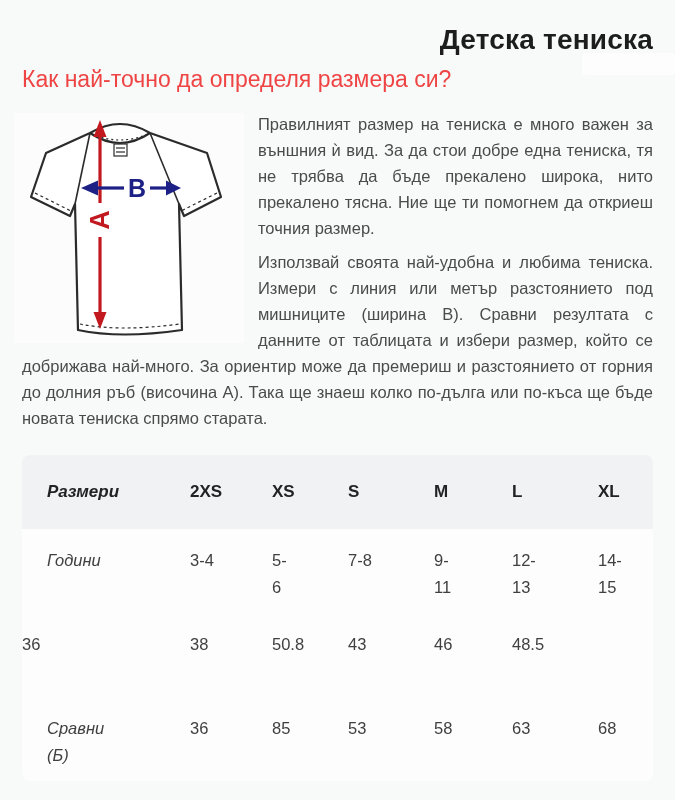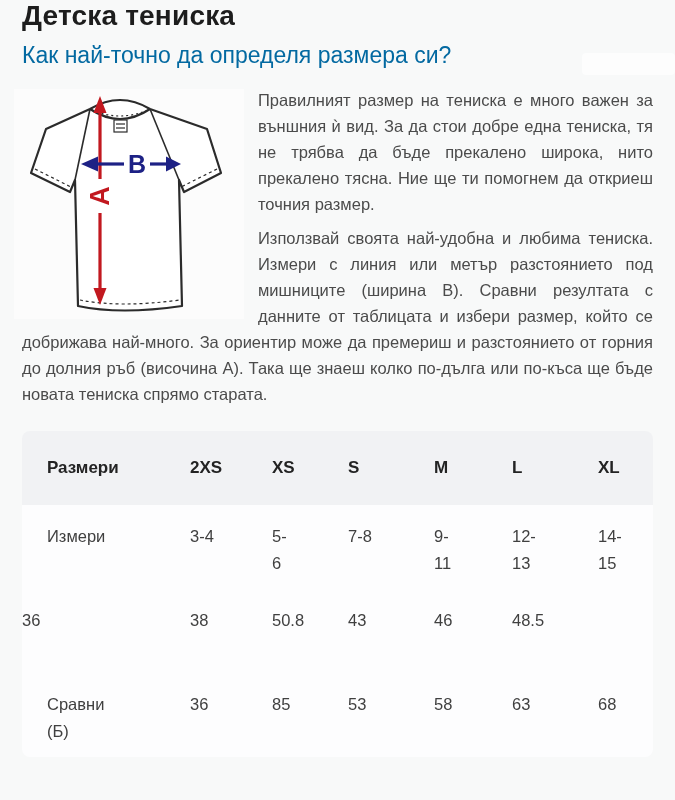--- a/index.html
+++ b/index.html
@@ -11,25 +11,25 @@
     overflow:hidden;
   }
   .page { position:relative; width:675px; height:800px; padding:0 22px; }
 
   .ghost {
     position:absolute; top:53px; right:0; width:93px; height:22px;
     background:rgba(255,255,255,.65); border-radius:4px;
   }
 
   .title {
-    margin:0; 
-    font-size:28px; font-weight:700; color:#1d1d1d; letter-spacing:.2px;
+    margin:0; padding-top:24px;
+    font-size:28px; font-weight:700; color:#1d1d1d; letter-spacing:.2px;text-align:right;
   }
   .subtitle {
-    margin:10px 0 0; font-size:23px; font-weight:400; color:#0369a1;
+    margin:10px 0 0; font-size:23px; font-weight:400; color:#ef4444;
   }
 
   .content {
     margin-top:18px;
     font-size:16.5px; line-height:26px; color:#4b4b4b;
     text-align:justify;
   }
   .content::after { content:""; display:block; clear:both; }
 
   .diagram {
@@ -56,21 +56,21 @@
     border-radius:0 0 8px 8px;
   }
   .t-row {
     display:grid;
     grid-template-columns:168px 82px 76px 86px 78px 86px 1fr;
     padding:18px 0 12px;
     min-height:84px;
     font-size:16.5px; line-height:27px; color:#404040;
   }
   .cell { white-space:pre-line; }
-  .cell-label { padding-left:25px; white-space:pre-line; }
+  .cell-label { padding-left:25px; white-space:pre-line;font-style:italic; }
   .t-head .cell-label { padding-left:25px; }
 </style>
 </head>
 <body>
 
 <div class="page">
 
   <div class="ghost"></div>
 
   <h1 class="title">Детска тениска</h1>
@@ -134,21 +134,21 @@
       <div class="cell">XS</div>
       <div class="cell">S</div>
       <div class="cell">M</div>
       <div class="cell">L</div>
       <div class="cell">XL</div>
     </div>
 
     <div class="t-body">
 
       <div class="t-row">
-        <div class="cell cell-label">Измери</div>
+        <div class="cell cell-label">Години</div>
         <div class="cell">3-4</div>
         <div class="cell">5-
 6</div>
         <div class="cell">7-8</div>
         <div class="cell">9-
 11</div>
         <div class="cell">12-
 13</div>
         <div class="cell">14-
 15</div>

